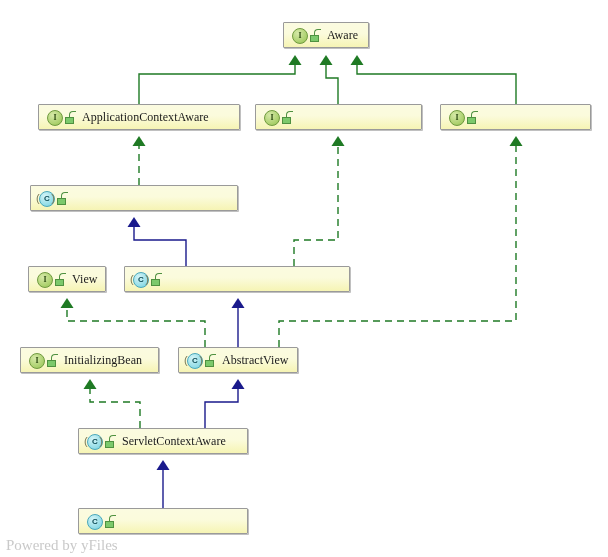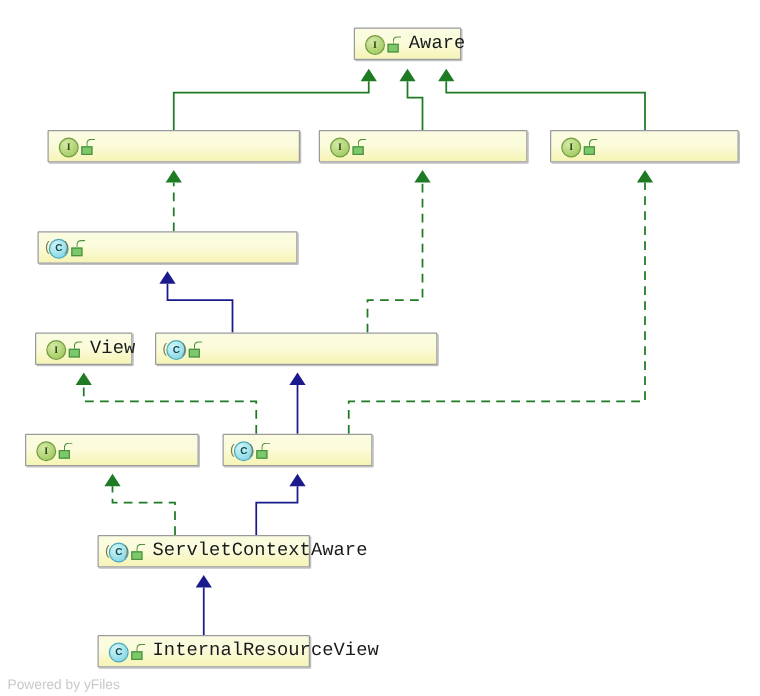--- a/index.html
+++ b/index.html
@@ -34,22 +34,22 @@
     height: 26px;
     padding: 0 8px 0 6px;
     border: 1px solid #9a9a9a;
     border-radius: 1px;
     background: linear-gradient(to bottom, #fbfbe0 0%, #fbfbdc 45%, #f6f4b4 100%);
     box-shadow: 1px 1px 0 rgba(140,140,140,0.55);
     white-space: nowrap;
     z-index: 2;
   }
   .node-label {
-    font-family: Liberation Mono, monospace;
-    font-size: 15px;
+    font-family: Liberation Serif, serif;
+    font-size: 12px;
     color: #1a1a1a;
     line-height: 26px;
     letter-spacing: 0.05px;
   }
   .stereo-icon {
     flex: 0 0 auto;
     width: 17px;
     height: 17px;
     margin-right: 3px;
     position: relative;
@@ -118,22 +118,22 @@
     border: 1.5px solid #4f9140;
     border-bottom: none;
     border-right: none;
     border-top-left-radius: 4px;
     box-sizing: border-box;
   }
   #watermark {
     position: absolute;
     left: 6px;
     bottom: 3px;
-    font-family: Liberation Sans, sans-serif;
-    font-size: 11px;
+    font-family: Liberation Serif, serif;
+    font-size: 15px;
     color: #c9c9c9;
     z-index: 1;
     white-space: nowrap;
   }
 </style>
 </head>
 <body>
 
 <div id="diagram">
 
@@ -200,20 +200,21 @@
         <span class="node-label">Aware</span>
       </div>
       <div class="node" style="left: 38px; top: 104px; width: 202px;">
         <span class="stereo-icon icon-interface">
           <span class="disc">I</span>
         </span>
         <span class="lock-icon">
           <span class="shackle"></span>
           <span class="body"></span>
         </span>
+        <span class="node-label">ApplicationContextAware</span>
       </div>
       <div class="node" style="left: 255px; top: 104px; width: 167px;">
         <span class="stereo-icon icon-interface">
           <span class="disc">I</span>
         </span>
         <span class="lock-icon">
           <span class="shackle"></span>
           <span class="body"></span>
         </span>
       </div>
@@ -255,46 +256,47 @@
         </span>
       </div>
       <div class="node" style="left: 20px; top: 347px; width: 139px;">
         <span class="stereo-icon icon-interface">
           <span class="disc">I</span>
         </span>
         <span class="lock-icon">
           <span class="shackle"></span>
           <span class="body"></span>
         </span>
+        <span class="node-label">InitializingBean</span>
       </div>
       <div class="node" style="left: 178px; top: 347px; width: 120px;">
         <span class="stereo-icon icon-class icon-abstract">
           <span class="disc">C</span>
         </span>
         <span class="lock-icon">
           <span class="shackle"></span>
           <span class="body"></span>
         </span>
+        <span class="node-label">AbstractView</span>
       </div>
       <div class="node" style="left: 78px; top: 428px; width: 170px;">
         <span class="stereo-icon icon-class icon-abstract">
           <span class="disc">C</span>
         </span>
         <span class="lock-icon">
           <span class="shackle"></span>
           <span class="body"></span>
         </span>
         <span class="node-label">ServletContextAware</span>
       </div>
       <div class="node" style="left: 78px; top: 508px; width: 170px;">
         <span class="stereo-icon icon-class">
           <span class="disc">C</span>
         </span>
         <span class="lock-icon">
           <span class="shackle"></span>
           <span class="body"></span>
         </span>
-        <span class="node-label">InternalResourceView</span>
       </div>
     </div>
 
   <div id="watermark">Powered by yFiles</div>
 </div>
 
 </body></html>

